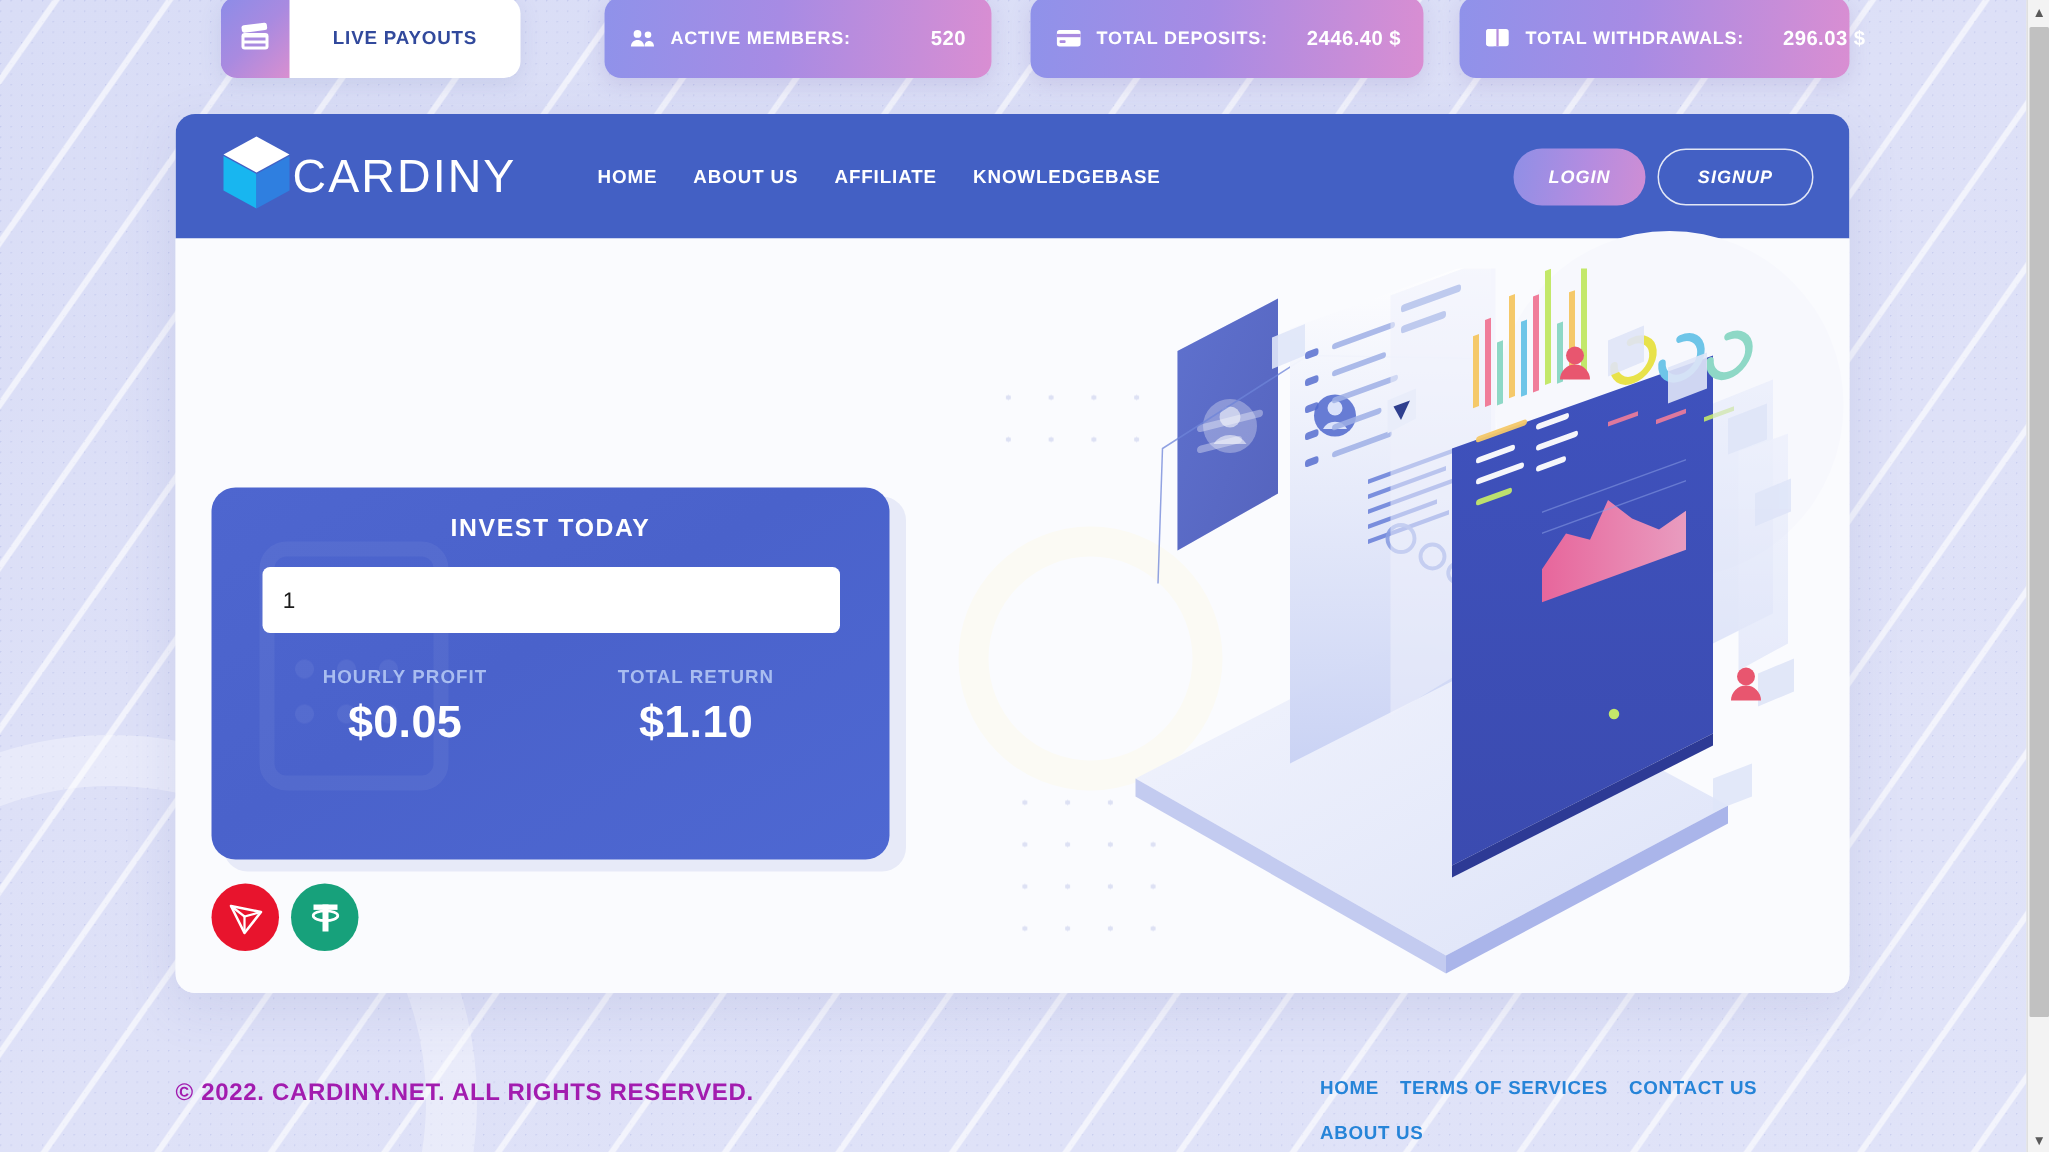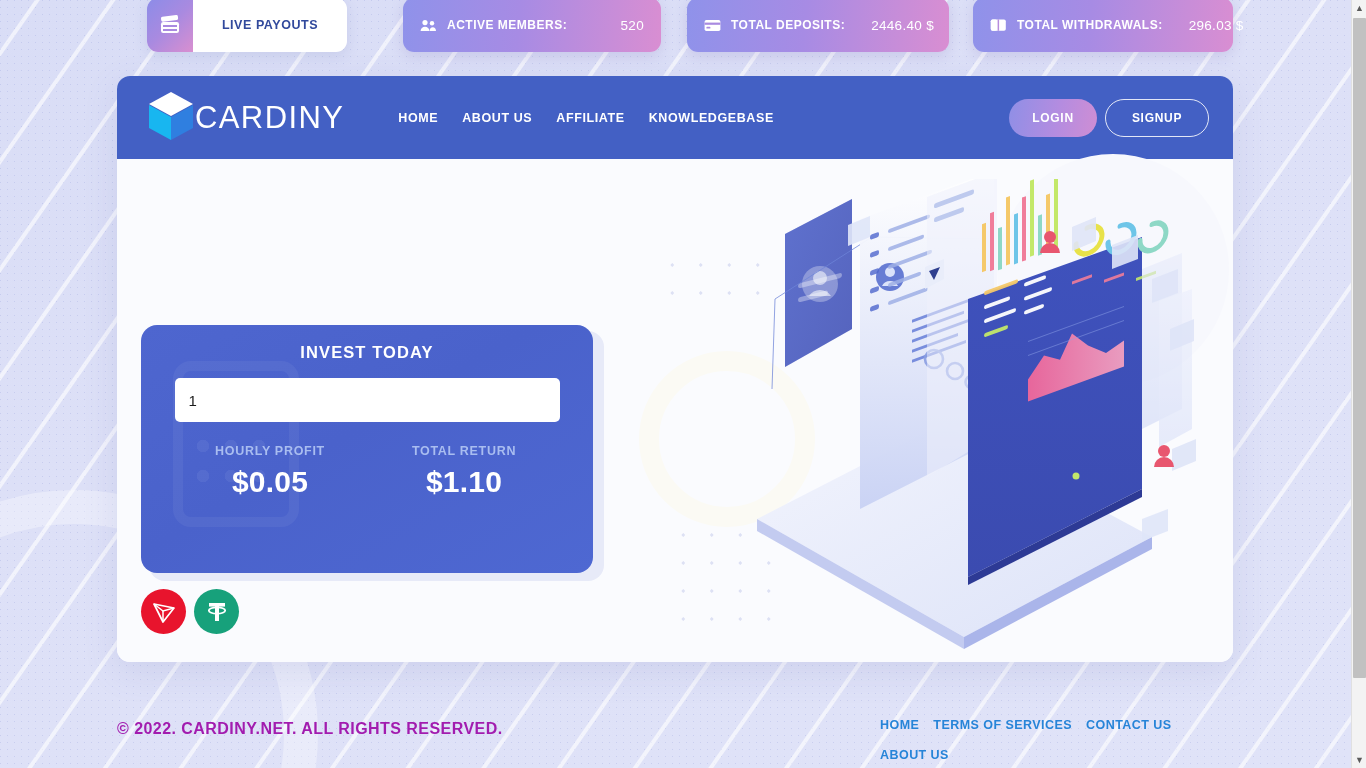--- a/index.html
+++ b/index.html
@@ -102,21 +102,21 @@
     width: 17px; height: 17px; flex: 0 0 17px;
   }
   .stat-pill .sp-label {
     font-size: 12px;
     font-weight: 700;
     letter-spacing: .5px;
     white-space: nowrap;
   }
   .stat-pill .sp-value {
     font-size: 13.5px;
-    font-weight: 400;
+    font-weight: 700;
     letter-spacing: .3px;
     margin-left: auto;
     padding-left: 16px;
     white-space: nowrap;
   }
   #stat-members   { left: 403px; width: 258px; }
   #stat-deposits  { left: 687px; width: 262px; }
   #stat-withdraw  { left: 973px; width: 260px; }
 
   
@@ -160,20 +160,21 @@
     font-weight: 700;
     letter-spacing: .6px;
     text-decoration: none;
     white-space: nowrap;
   }
 
   .auth-group {
     margin-left: auto;
     display: flex;
     gap: 8px;
+    font-style: italic;
   }
   .btn-login, .btn-signup {
     height: 38px;
     border-radius: 19px;
     display: flex; align-items: center; justify-content: center;
     font-size: 12px;
     font-weight: 700;
     letter-spacing: .7px;
     color: #fff;
     cursor: pointer;

